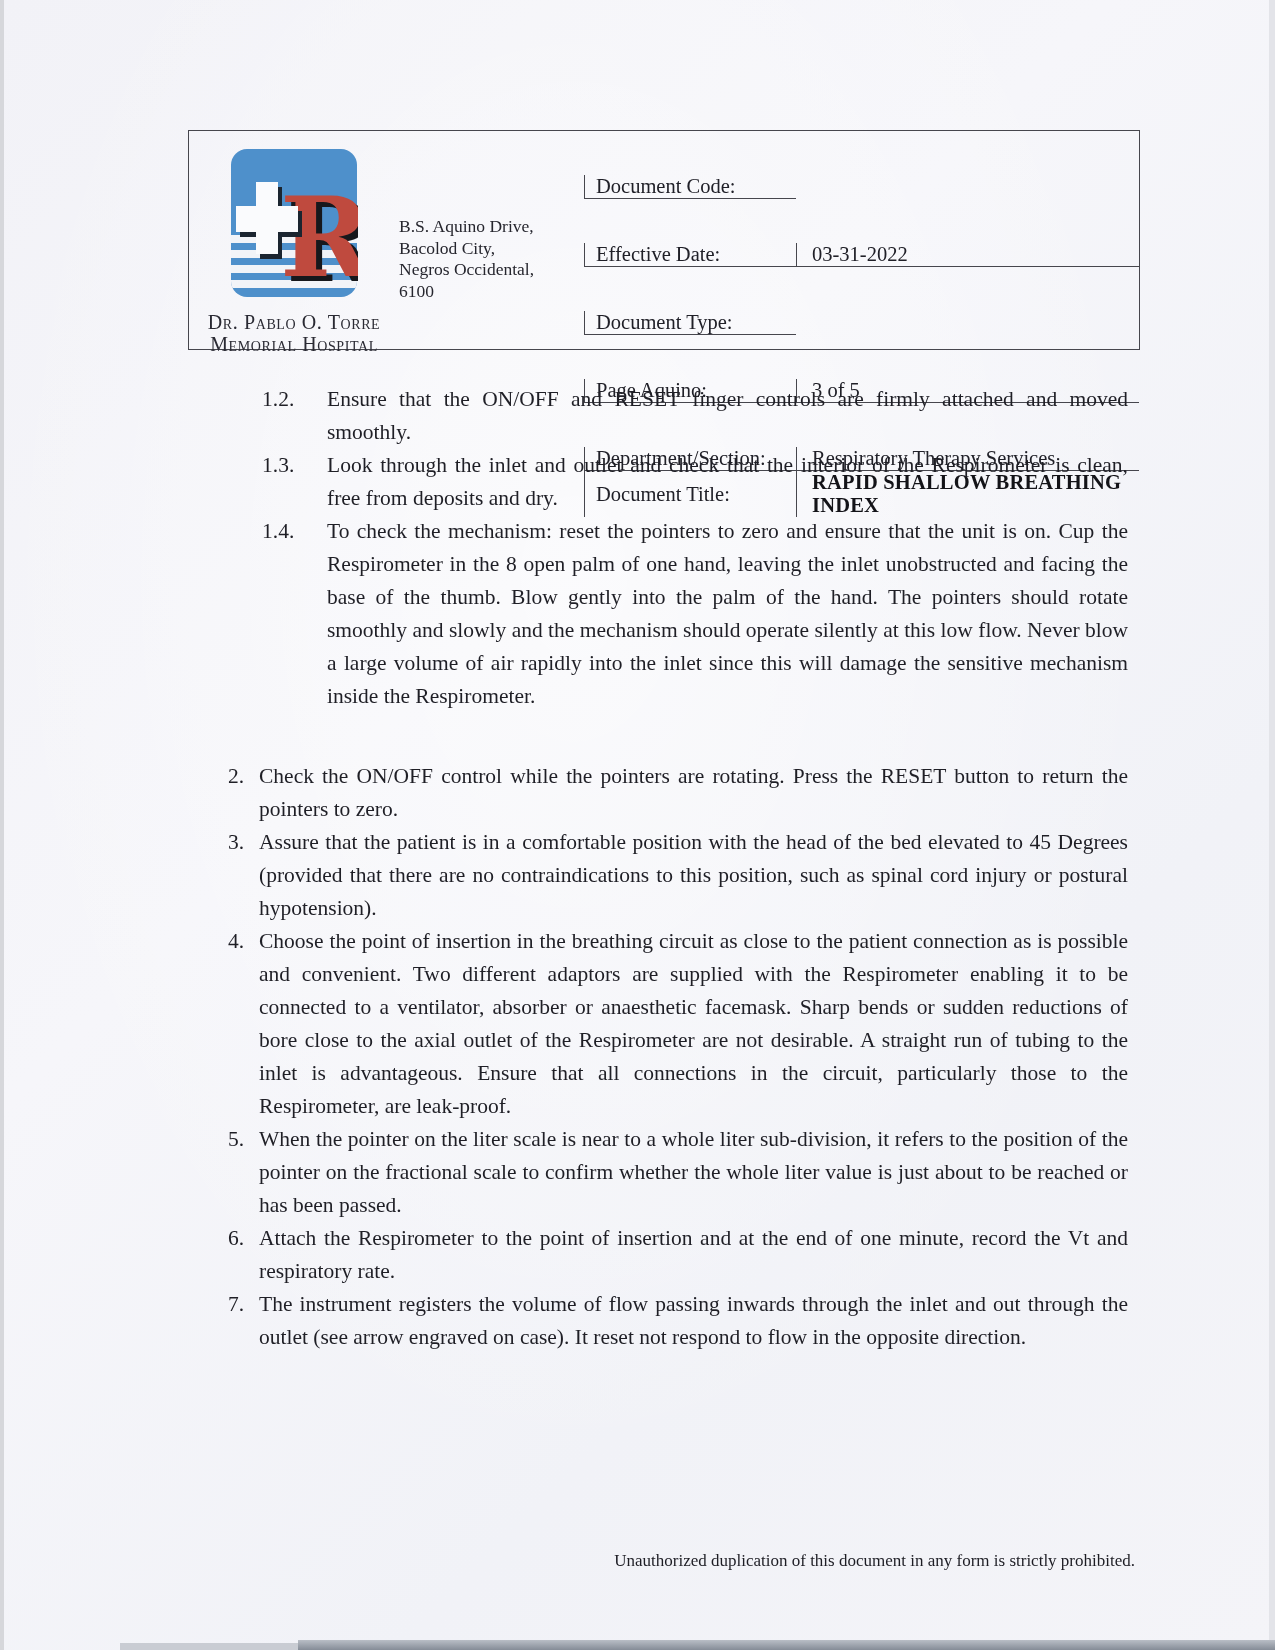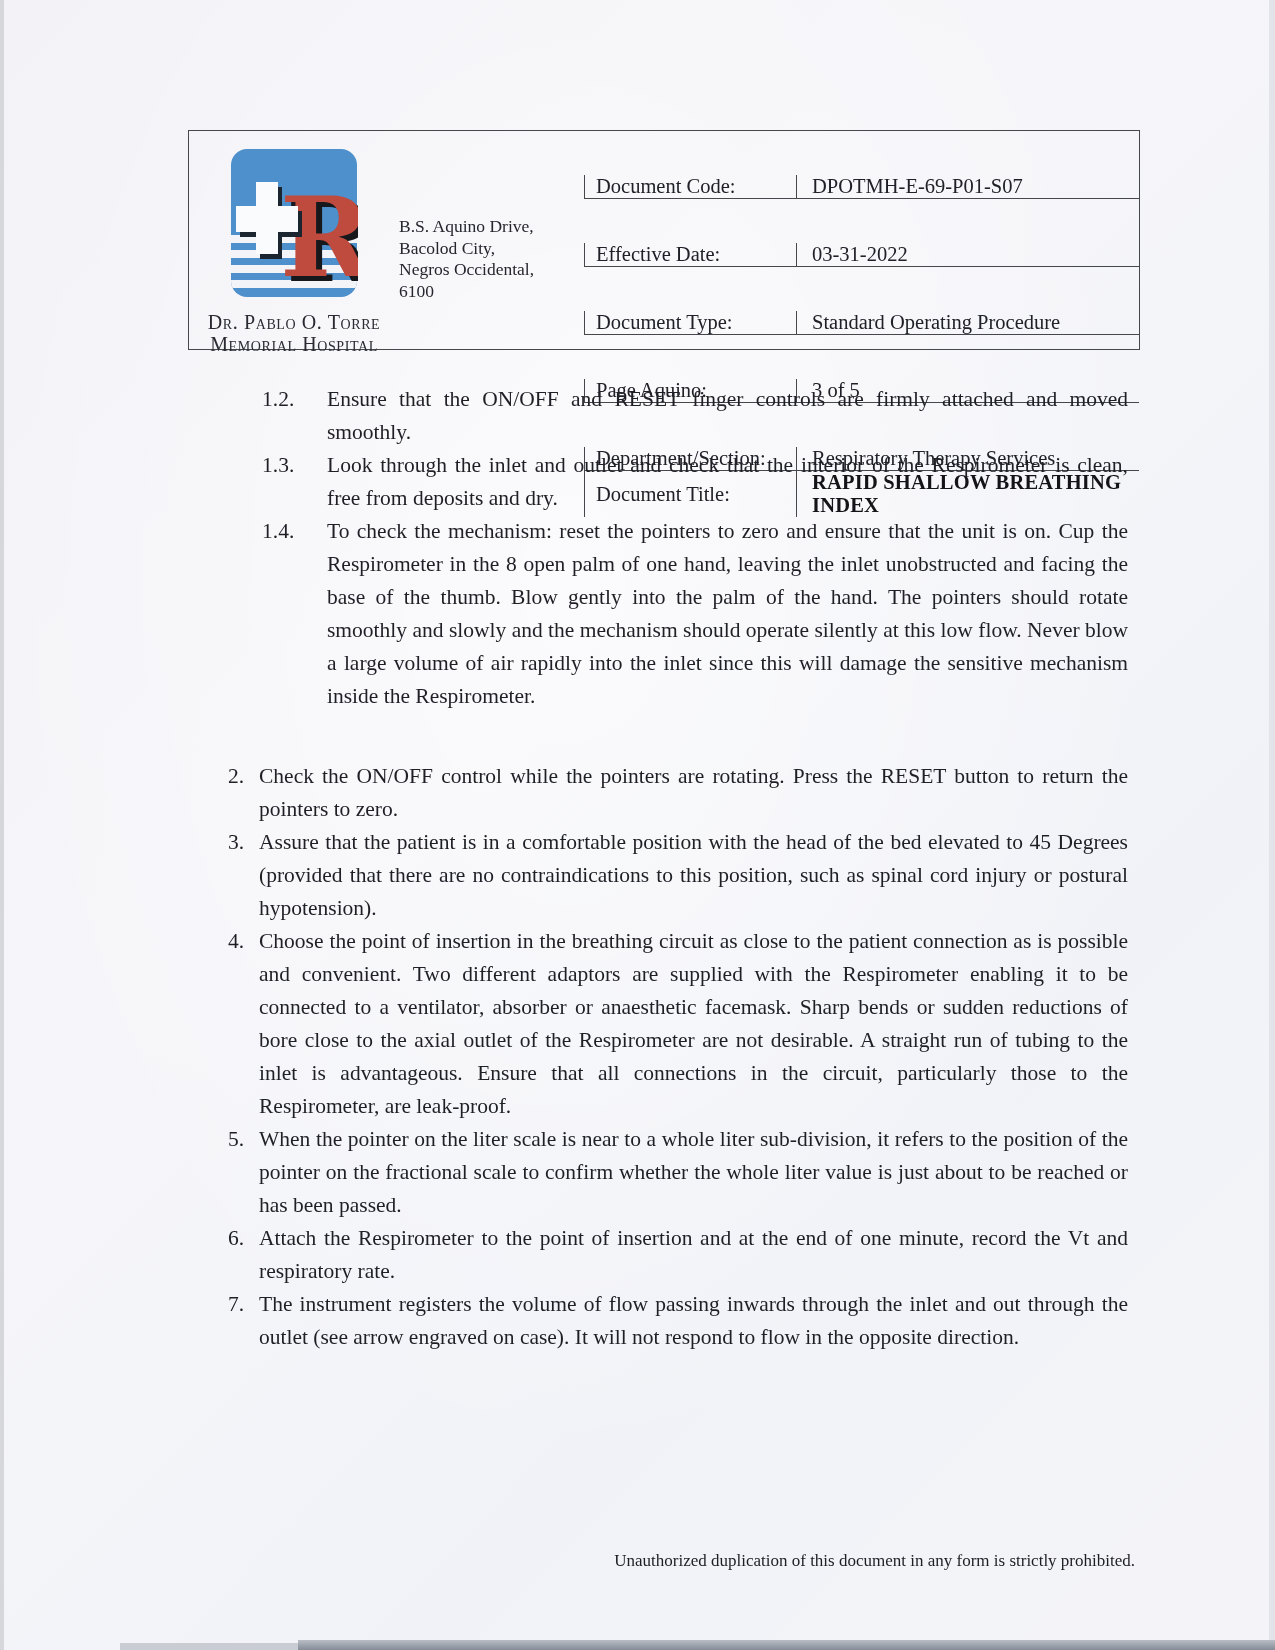--- a/index.html
+++ b/index.html
@@ -109,27 +109,25 @@
       </div>
       <div class="address">
         <div>B.S. Aquino Drive,</div>
         <div>Bacolod City,</div>
         <div>Negros Occidental,</div>
         <div>6100</div>
       </div>
     </div>
 
     <div class="hcell label rb" style="grid-row:1">Document Code:</div>
-    <div class="hcell value rb" style="grid-row:1">DPOTMH-E-69-P01-S07</div>
 
     <div class="hcell label rb" style="grid-row:2">Effective Date:</div>
     <div class="hcell value rb" style="grid-row:2">03-31-2022</div>
 
     <div class="hcell label rb" style="grid-row:3">Document Type:</div>
-    <div class="hcell value rb" style="grid-row:3">Standard Operating Procedure</div>
 
     <div class="hcell label rb" style="grid-row:4">Page Aquino:</div>
     <div class="hcell value rb" style="grid-row:4">3 of 5</div>
 
     <div class="hcell label rb" style="grid-row:5">Department/Section:</div>
     <div class="hcell value rb" style="grid-row:5">Respiratory Therapy Services</div>
 
     <div class="hcell value title-value" style="grid-row:6">RAPID SHALLOW BREATHING INDEX</div>
     <div class="hcell label" style="grid-row:6">Document Title:</div>
   </div>
@@ -165,19 +163,19 @@
     <div class="li">
       <span class="num">5.</span>
       <div class="txt">When the pointer on the liter scale is near to a whole liter sub-division, it refers to the position of the pointer on the fractional scale to confirm whether the whole liter value is just about to be reached or has been passed.</div>
     </div>
     <div class="li">
       <span class="num">6.</span>
       <div class="txt">Attach the Respirometer to the point of insertion and at the end of one minute, record the Vt and respiratory rate.</div>
     </div>
     <div class="li">
       <span class="num">7.</span>
-      <div class="txt">The instrument registers the volume of flow passing inwards through the inlet and out through the outlet (see arrow engraved on case). It will not respond to flow in the opposite direction.</div>
+      <div class="txt">The instrument registers the volume of flow passing inwards through the inlet and out through the outlet (see arrow engraved on case). It reset not respond to flow in the opposite direction.</div>
     </div>
   </div>
 
   <div class="footer-note">Unauthorized duplication of this document in any form is strictly prohibited.</div>
 
 </div>
 
 </body></html>

